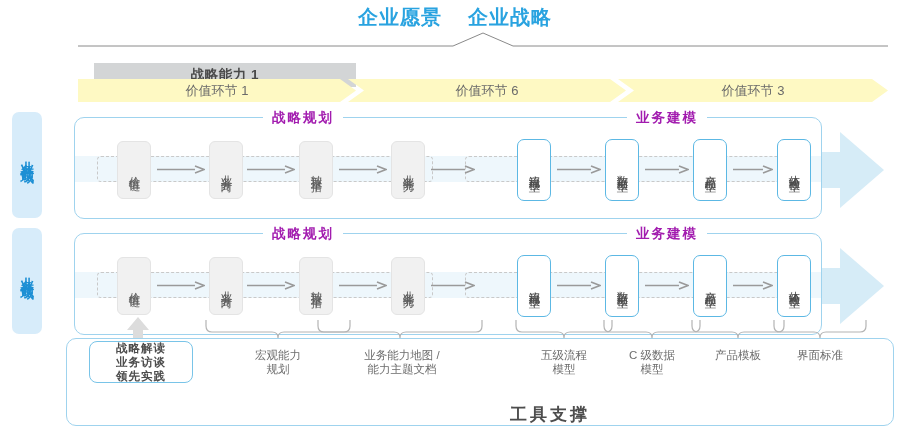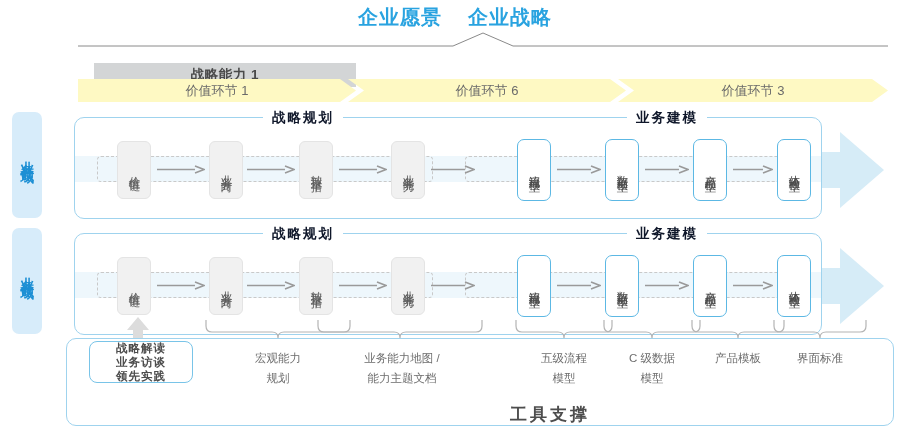--- a/index.html
+++ b/index.html
@@ -81,21 +81,21 @@
     position:absolute;
     height:30px;
     background:#eef7fc;
   }
 
   
   .sect-cap{
     position:absolute;
     background:#ffffff;
     padding:0 9px;
-    color:#0f172a;
+    color:#a21caf;
     font-size:13.5px;
     font-weight:bold;
     letter-spacing:2px;
     white-space:nowrap;
     line-height:14px;
     top:-7px;
   }
 
   
   .rail{
@@ -144,21 +144,21 @@
   }
   #tool-title{
     right:320px;bottom:6px;
     color:#4d4d4d;font-size:17px;font-weight:bold;letter-spacing:3px;
     white-space:nowrap;
   }
   .tool-cap{
     position:absolute;
     color:#6d6d6d;
     font-size:11.5px;
-    line-height:20px;
+    line-height:14px;
     text-align:center;
     white-space:pre-line;
   }
   #src-box{
     left:89px;top:341px;width:104px;height:42px;
     border:1px solid #79c4e8;
     border-radius:8px;
     background:#ffffff;
     color:#4d4d4d;
     font-size:11.5px;

